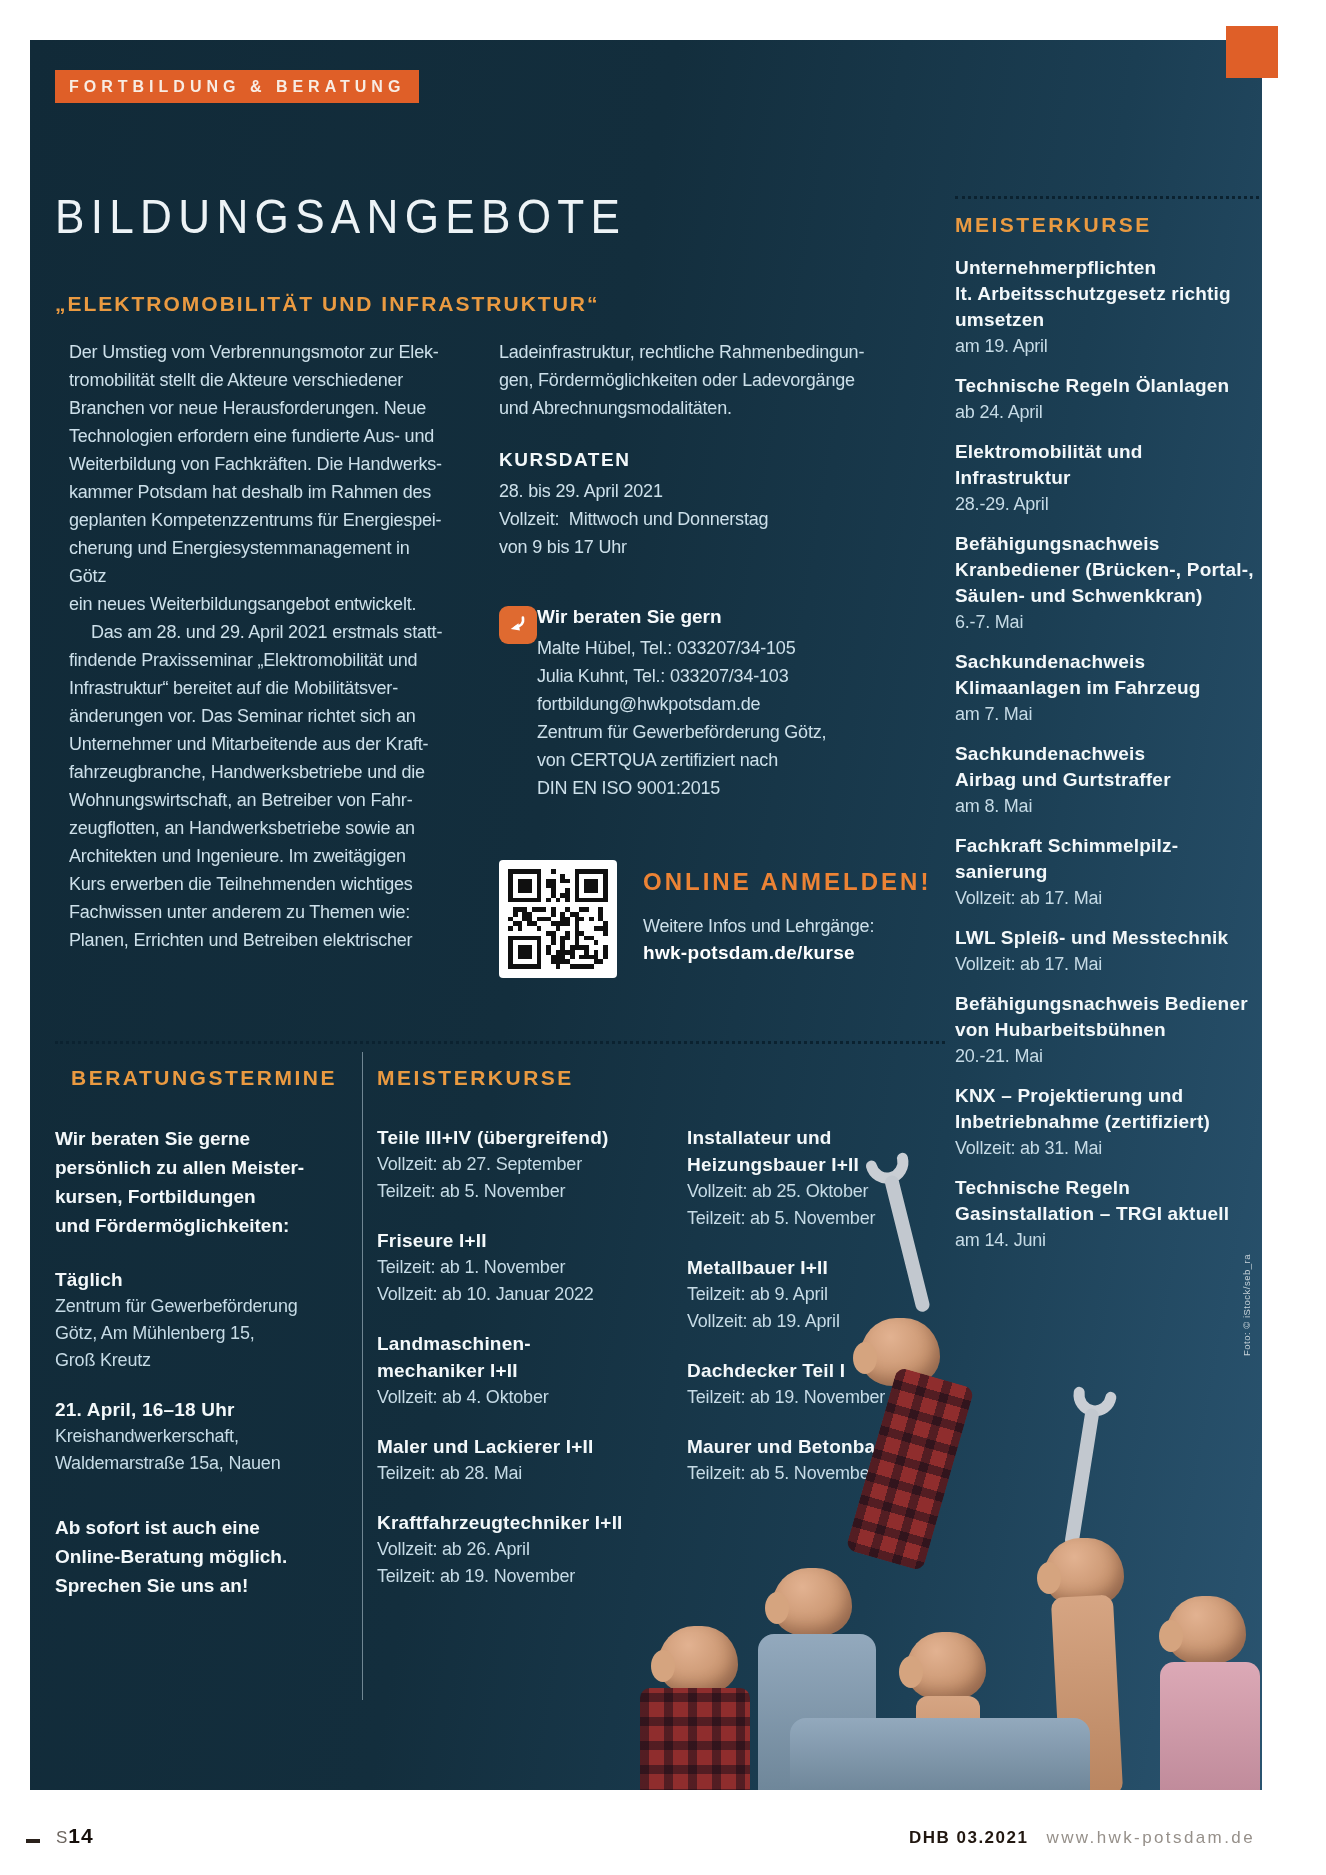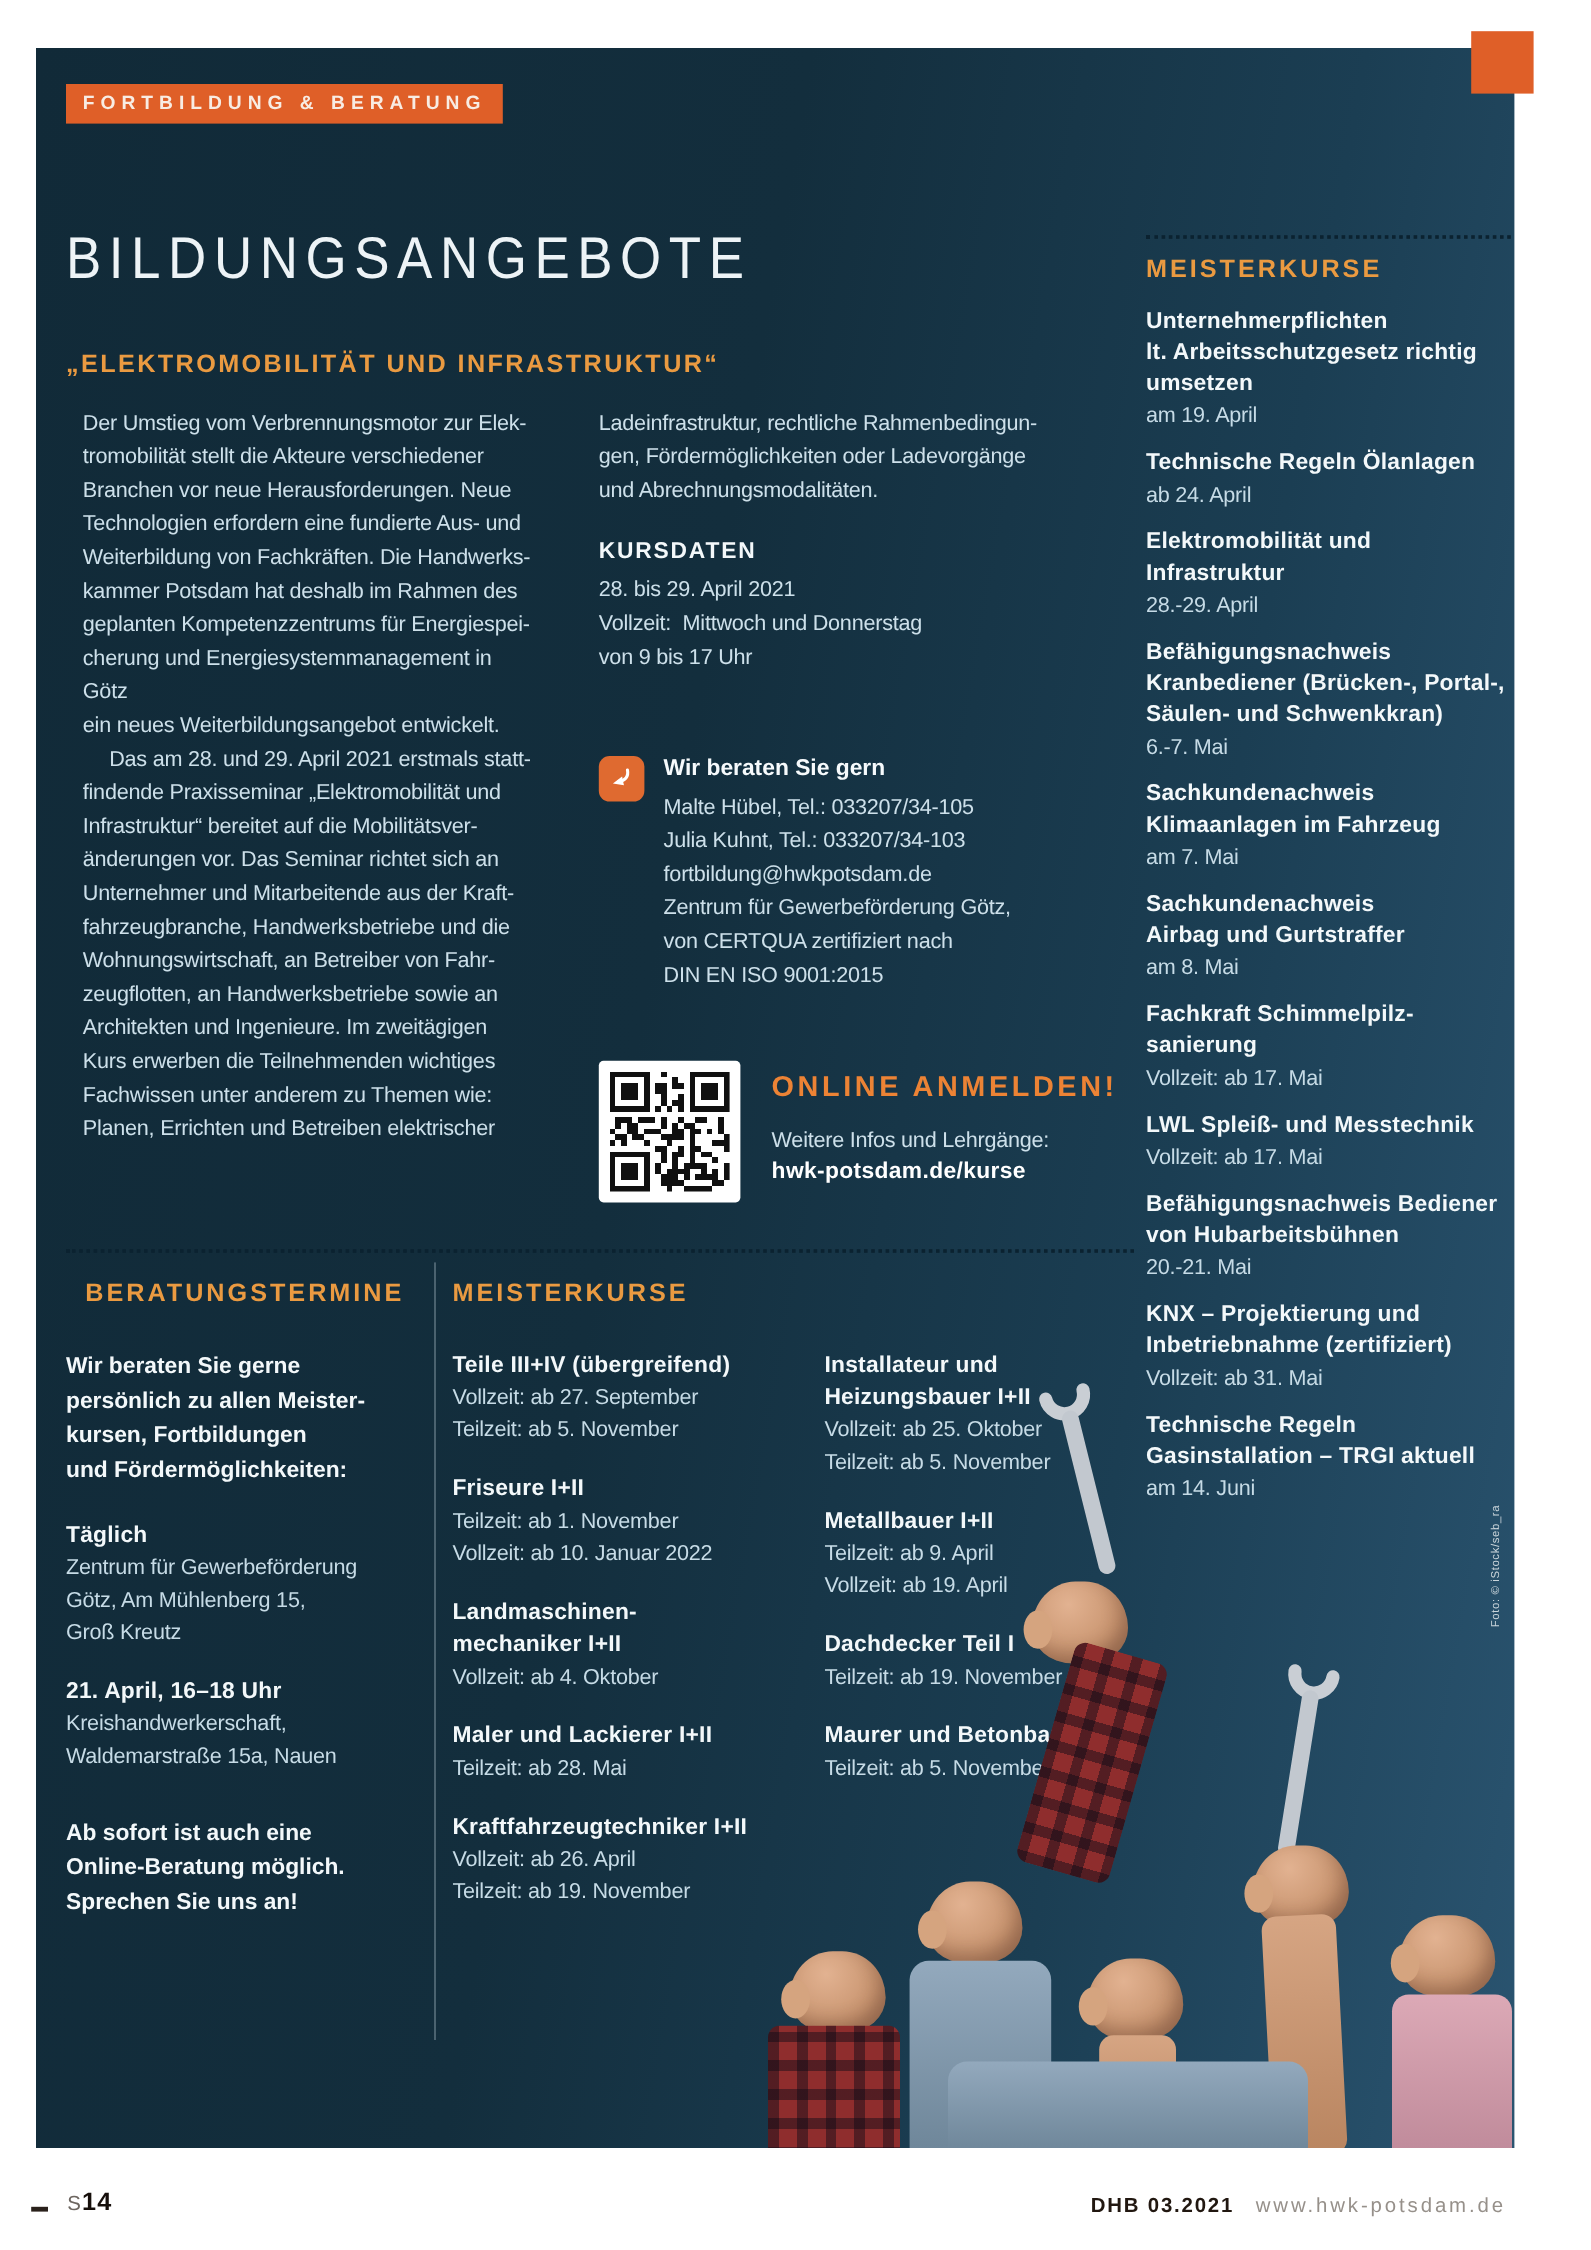--- a/index.html
+++ b/index.html
@@ -24,21 +24,21 @@
   .subtitle{
     position:absolute;left:25px;top:252px;font-size:21px;font-weight:bold;
     color:#ea9a41;letter-spacing:2px;white-space:nowrap;
   }
   .cols{position:absolute;left:25px;top:298px;display:flex;gap:52px;}
   .col1{width:378px;margin-left:14px;}
   .col2{width:412px;}
   .body-text{font-size:18px;line-height:28px;color:#cde0ea;letter-spacing:-0.2px;white-space:pre-wrap;margin:0;}
   .indent{text-indent:22px;}
   .kurs-head{font-size:19px;font-weight:bold;color:#f3f8fa;letter-spacing:1.5px;margin:27px 0 6px;}
-  .contact{display:flex;gap:16px;margin-top:66px;}
+  .contact{display:flex;margin-top:42px;}
   .contact-icon{
     width:38px;height:38px;border-radius:9px;background:#df6a30;flex:none;
     display:flex;align-items:center;justify-content:center;margin-top:3px;
   }
   .contact-title{font-size:19px;font-weight:bold;color:#f6fafc;margin-bottom:3px;line-height:28px;}
   .online-row{display:flex;gap:26px;margin-top:58px;align-items:flex-start;}
   .qr-box{width:118px;height:118px;background:#ffffff;border-radius:4px;padding:9px;box-sizing:border-box;flex:none;}
   .qr-box svg{width:100%;height:100%;display:block;}
   .online-title{font-size:24px;font-weight:bold;color:#ec8335;letter-spacing:3px;margin:8px 0 16px;white-space:nowrap;}
   .online-url{font-size:19px;font-weight:bold;color:#ffffff;letter-spacing:0.3px;margin-top:2px;}

